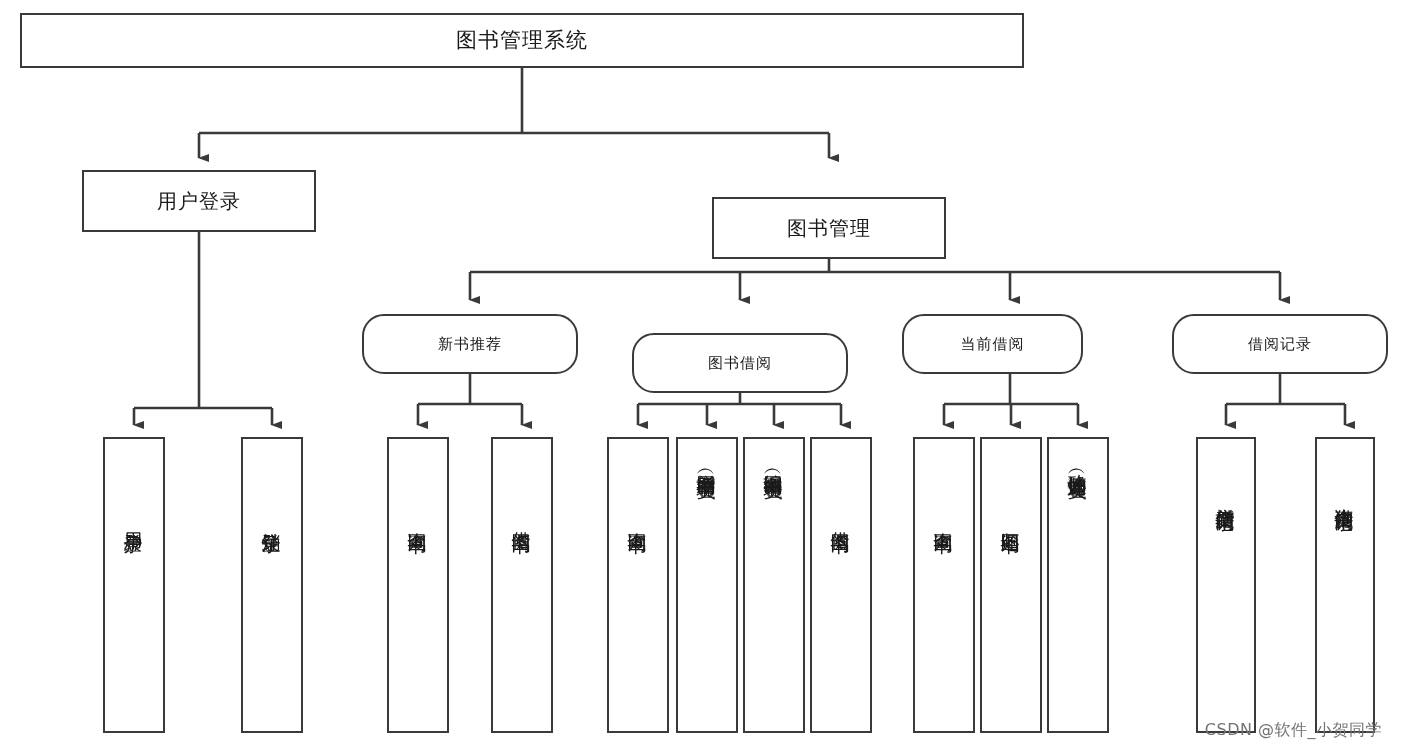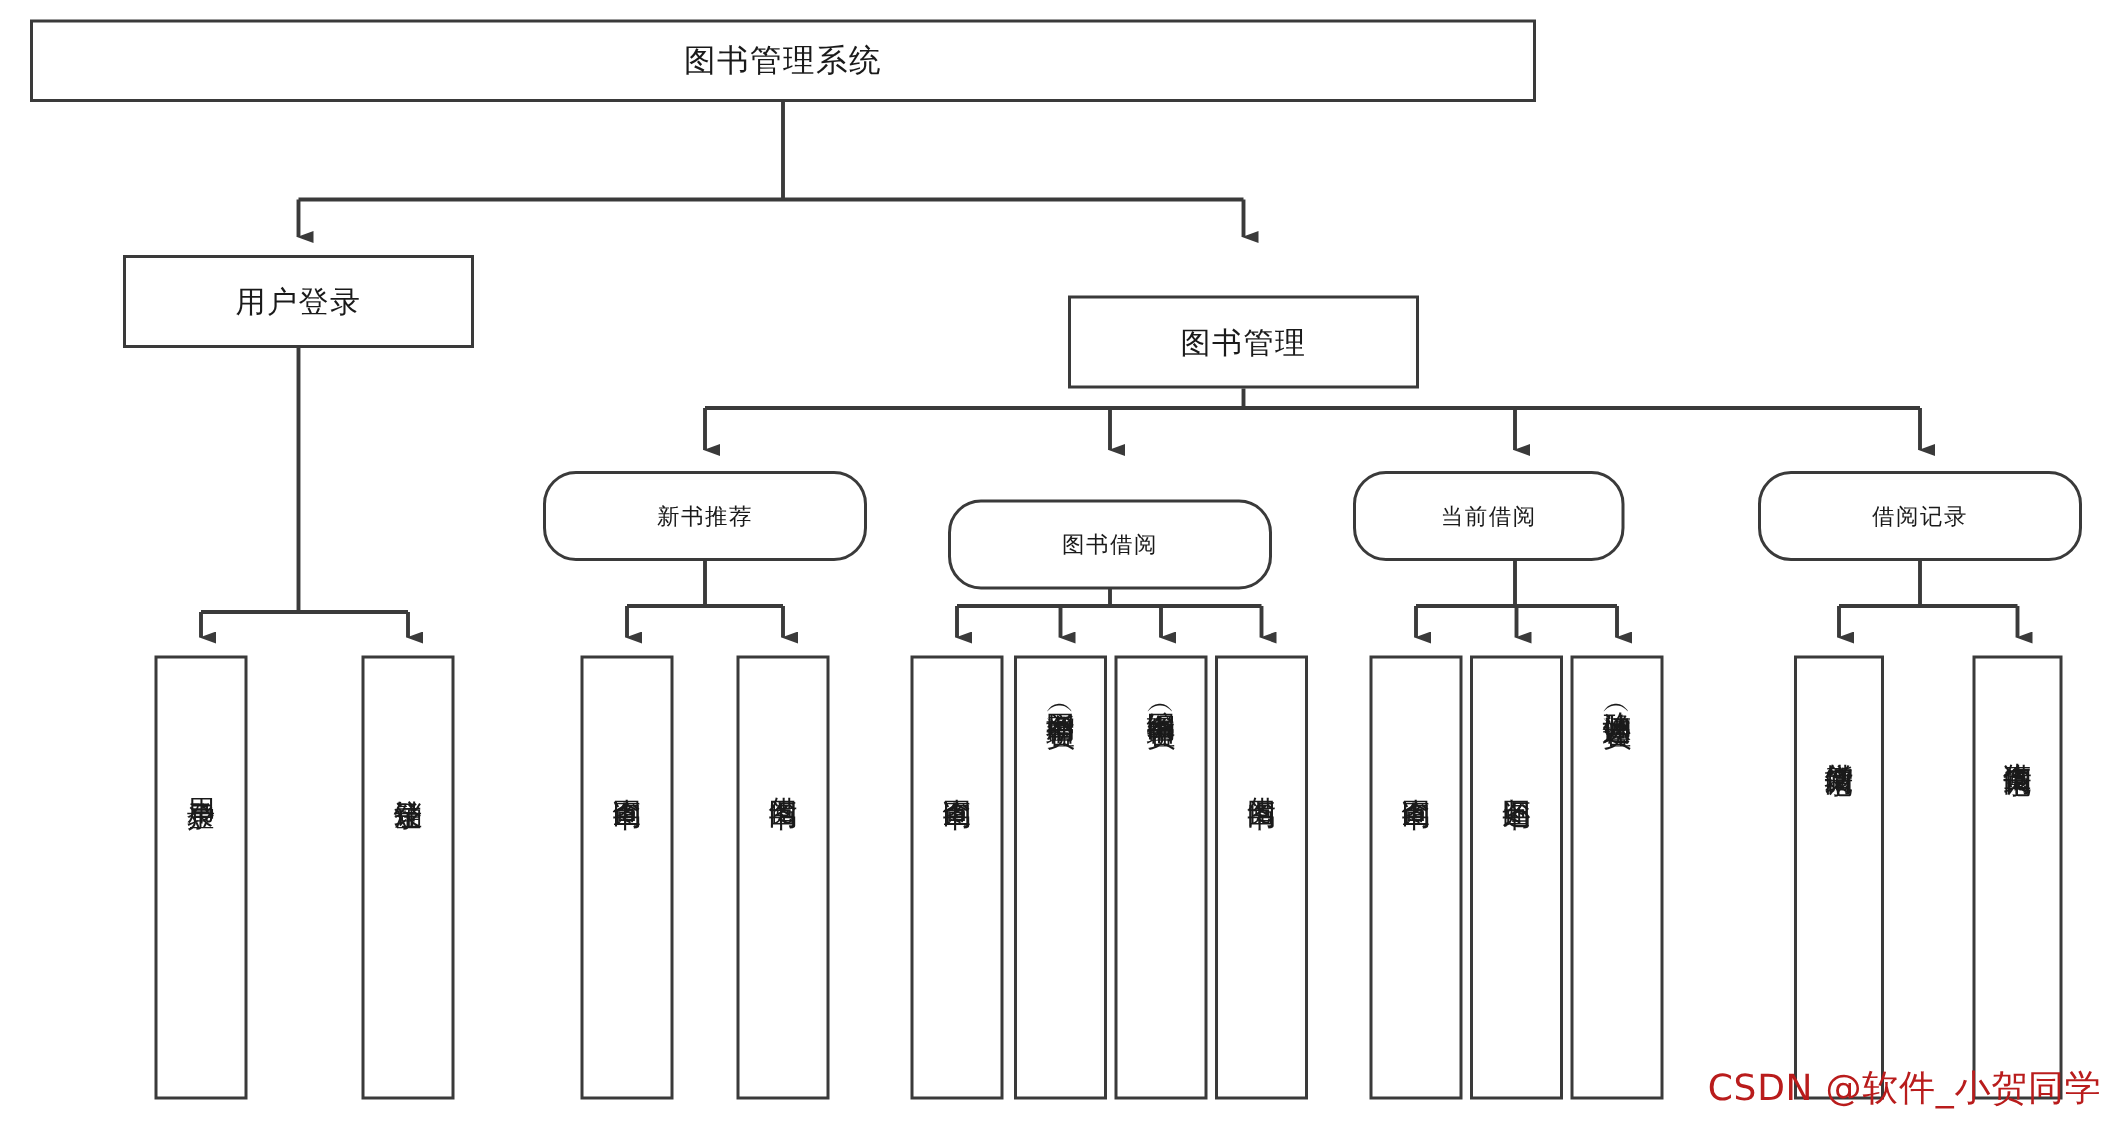--- a/index.html
+++ b/index.html
@@ -69,24 +69,24 @@
     padding-top: 48px;
   }
   .leaf-mid .vtext {
     padding-top: 14px;
   }
   .leaf-short .vtext {
     padding-top: 72px;
   }
   #watermark {
     position: absolute;
-    right: 4px;
+    right: 23px;
     bottom: 6px;
-    font-size: 24px;
-    color: #b91c1c;
+    font-size: 16px;
+    color: #737373;
     letter-spacing: 0.5px;
     z-index: 5;
     white-space: nowrap;
   }
 </style>
 </head>
 <body>
 
 <div id="canvas">
 

